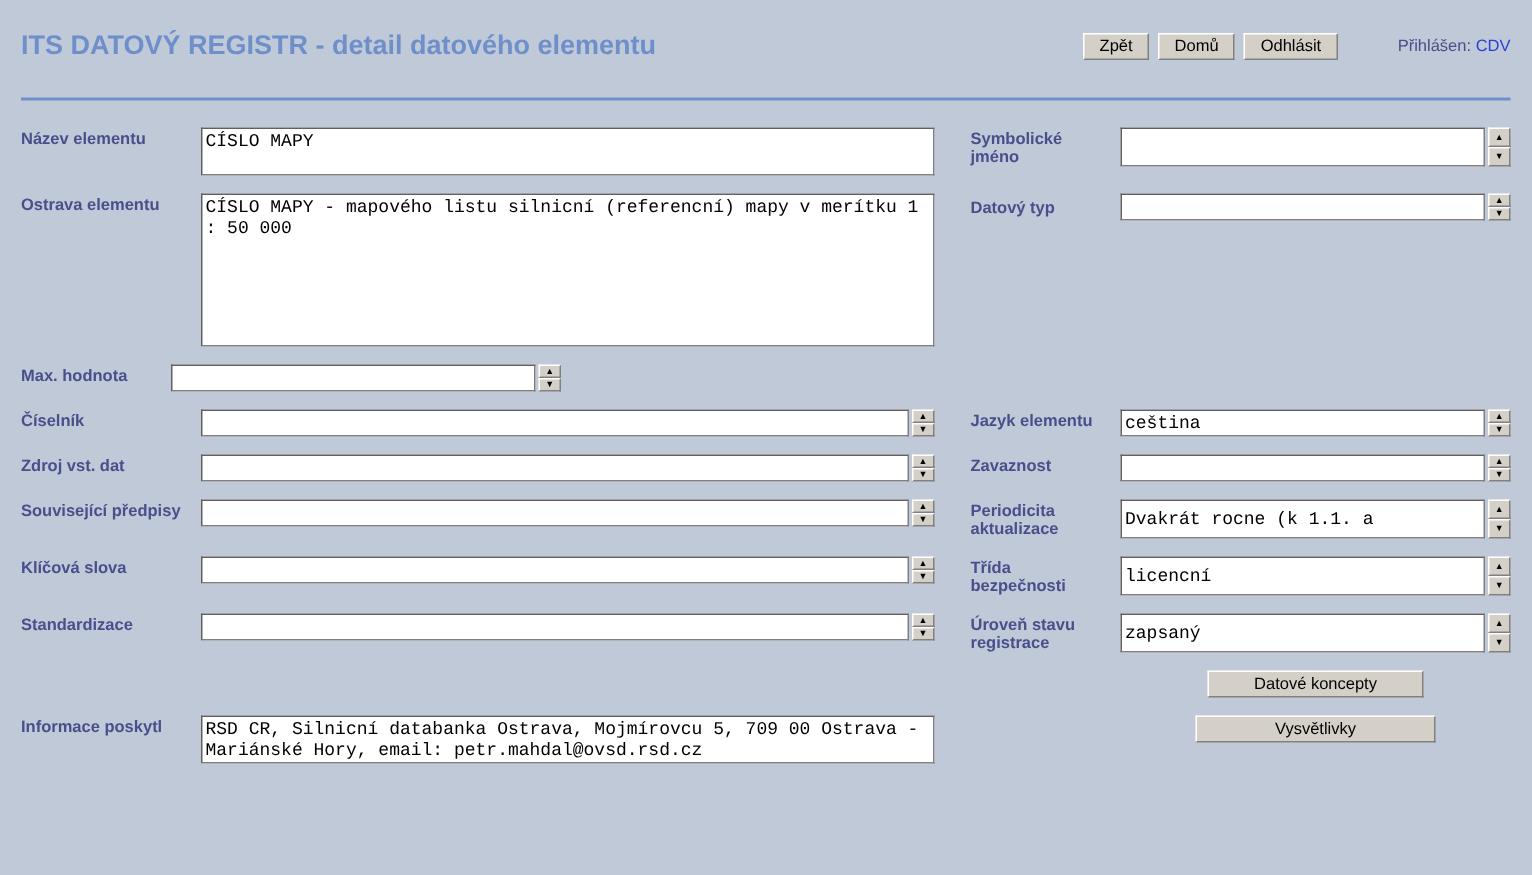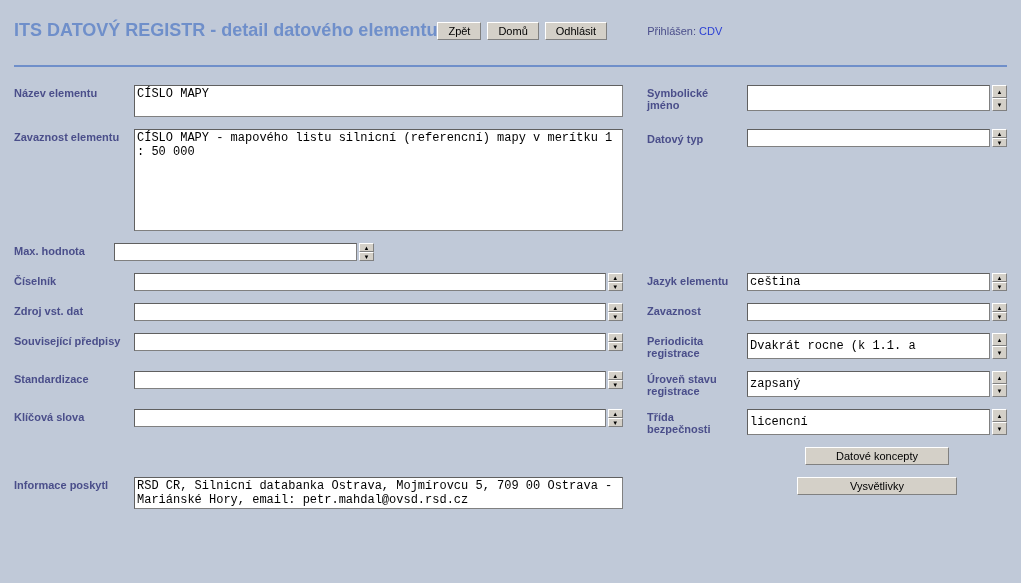--- a/index.html
+++ b/index.html
@@ -16,21 +16,21 @@
     overflow-y: scroll;
     background: #c0c9d8;
   }
   .content {
     padding: 10px 14px 40px 14px;
     min-height: 900px;
   }
   .header-row {
     display: flex;
     align-items: center;
-    justify-content: flex-start;
+    justify-content: space-between;
     padding: 10px 0 24px 0;
   }
   .title {
     color: #6f8fca;
     font-weight: bold;
     font-size: 18px;
   }
   .header-right { display: flex; align-items: center; gap: 40px; }
   .btn-row { display: flex; gap: 6px; }
   .btn {
@@ -147,21 +147,21 @@
           <div class="spinbtns">
               <button>▲</button>
               <button>▼</button>
             </div>
         </div>
       </div>
     </div>
 
     <div class="two-col">
       <div class="left">
-        <div class="lbl">Zavaznost elementu</div>
+        <div class="lbl">Ostrava elementu</div>
         <div class="fieldwrap">
           <textarea class="ta" rows="7" style="">CÍSLO MAPY - mapového listu silnicní (referencní) mapy v merítku 1 : 50 000</textarea>
         </div>
       </div>
       <div class="right" style="align-items:center;">
         <div class="lbl-r">Datový typ</div>
         <div class="fieldwrap">
           <input class="txt" value="" style="">
           <div class="spinbtns">
               <button>▲</button>
@@ -235,69 +235,69 @@
         <div class="lbl">Související předpisy</div>
         <div class="fieldwrap">
           <input class="txt" value="" style="">
           <div class="spinbtns">
               <button>▲</button>
               <button>▼</button>
             </div>
         </div>
       </div>
       <div class="right">
-        <div class="lbl-r">Periodicita registrace</div>
+        <div class="lbl-r">Periodicita aktualizace</div>
         <div class="fieldwrap">
           <input class="txt" value="Dvakrát rocne (k 1.1. a" style="">
           <div class="spinbtns">
               <button>▲</button>
               <button>▼</button>
             </div>
         </div>
       </div>
     </div>
 
     <div class="two-col">
       <div class="left">
+        <div class="lbl">Klíčová slova</div>
+        <div class="fieldwrap">
+          <input class="txt" value="" style="">
+          <div class="spinbtns">
+              <button>▲</button>
+              <button>▼</button>
+            </div>
+        </div>
+      </div>
+      <div class="right">
+        <div class="lbl-r">Třída bezpečnosti</div>
+        <div class="fieldwrap">
+          <input class="txt" value="licencní" style="">
+          <div class="spinbtns">
+              <button>▲</button>
+              <button>▼</button>
+            </div>
+        </div>
+      </div>
+    </div>
+
+    <div class="two-col">
+      <div class="left">
         <div class="lbl">Standardizace</div>
         <div class="fieldwrap">
           <input class="txt" value="" style="">
           <div class="spinbtns">
               <button>▲</button>
               <button>▼</button>
             </div>
         </div>
       </div>
       <div class="right">
         <div class="lbl-r">Úroveň stavu registrace</div>
         <div class="fieldwrap">
           <input class="txt" value="zapsaný" style="">
-          <div class="spinbtns">
-              <button>▲</button>
-              <button>▼</button>
-            </div>
-        </div>
-      </div>
-    </div>
-
-    <div class="two-col">
-      <div class="left">
-        <div class="lbl">Klíčová slova</div>
-        <div class="fieldwrap">
-          <input class="txt" value="" style="">
-          <div class="spinbtns">
-              <button>▲</button>
-              <button>▼</button>
-            </div>
-        </div>
-      </div>
-      <div class="right">
-        <div class="lbl-r">Třída bezpečnosti</div>
-        <div class="fieldwrap">
-          <input class="txt" value="licencní" style="">
           <div class="spinbtns">
               <button>▲</button>
               <button>▼</button>
             </div>
         </div>
       </div>
     </div>
 
     <div class="two-col">
       <div class="left"></div>

